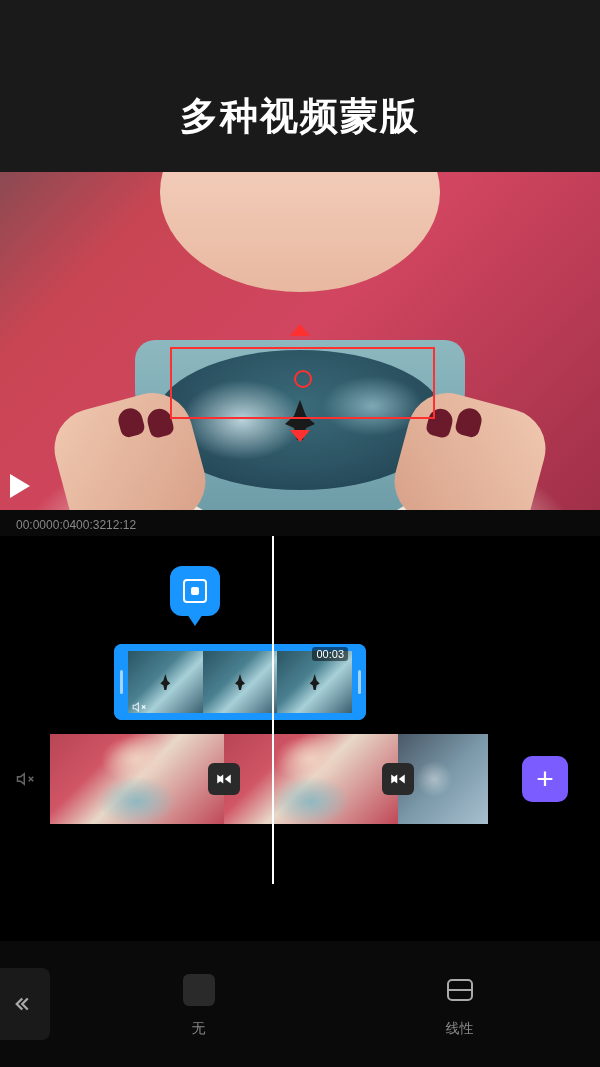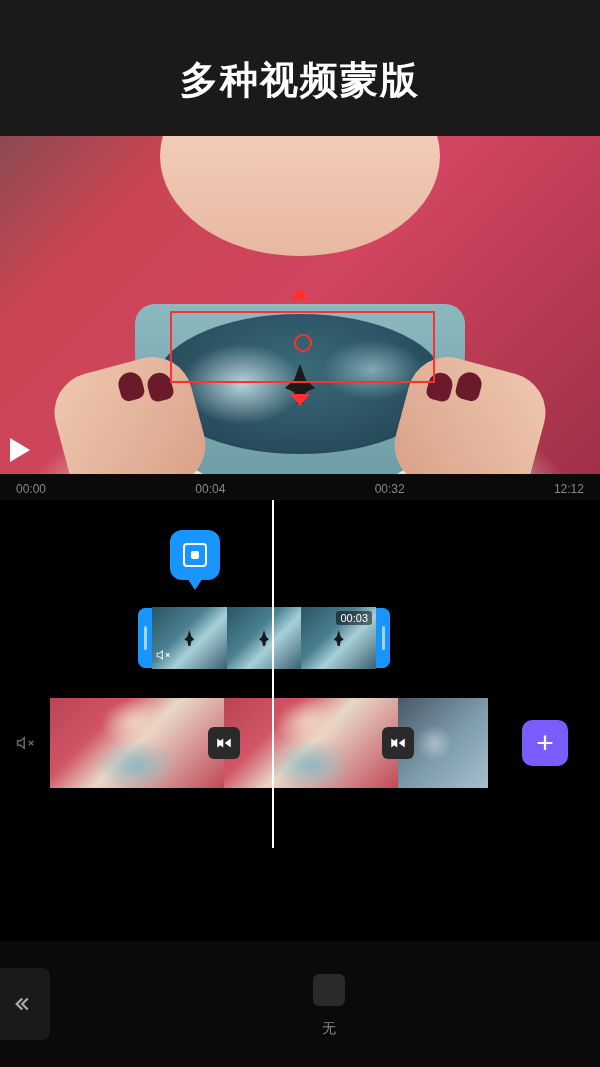--- a/index.html
+++ b/index.html
@@ -15,20 +15,21 @@
     
     .header {
       text-align: center;
       padding: 55px 0 30px;
       background: #1a1a1a;
     }
     .header-title {
       font-size: 38px;
       font-weight: 600;
       letter-spacing: 2px;
+      margin-top: 36px;
     }
     
     .preview {
       width: 600px;
       height: 338px;
       position: relative;
       overflow: hidden;
     }
     .preview-bg {
       position: absolute;
@@ -165,21 +166,20 @@
       width: 0;
       height: 0;
       border-top: 12px solid transparent;
       border-bottom: 12px solid transparent;
       border-left: 20px solid #fff;
       cursor: pointer;
     }
     
     .ruler {
       display: flex;
-      justify-content: space-between;
       padding: 8px 16px 4px;
       font-size: 12px;
       color: #888;
       background: #0a0a0a;
     }
     
     .timeline-area {
       position: relative;
       background: #000;
       height: 348px;
@@ -223,23 +223,23 @@
     .keyframe-dot {
       width: 8px;
       height: 8px;
       background: #fff;
       border-radius: 2px;
     }
     
     .clip-overlay {
       position: absolute;
       top: 108px;
-      left: 138px;
+      left: 114px;
       width: 252px;
-      height: 60px;
+      height: 76px;
       background: #1895ff;
       border-radius: 8px;
       display: flex;
       align-items: center;
       padding: 0 14px;
       cursor: pointer;
     }
     .clip-handle-l, .clip-handle-r {
       position: absolute;
       top: 0;
@@ -558,14 +558,23 @@
         <polyline points="9 18 3 12 9 6"></polyline>
       </svg>
   </div>
   <div class="tool-items">
     <div class="tool-item">
       <div class="tool-icon">
           <div class="icon-none"></div>
         </div>
       <div class="tool-label">无</div>
     </div>
+    <div class="tool-item">
+      <div class="tool-icon">
+        <svg width="32" height="32" viewBox="0 0 32 32" fill="none" stroke="#aaa" stroke-width="2">
+            <rect x="4" y="6" width="24" height="20" rx="4"></rect>
+            <line x1="4" y1="16" x2="28" y2="16"></line>
+          </svg>
+      </div>
+      <div class="tool-label">线性</div>
+    </div>
   </div>
 </div>
 
 </body></html>

